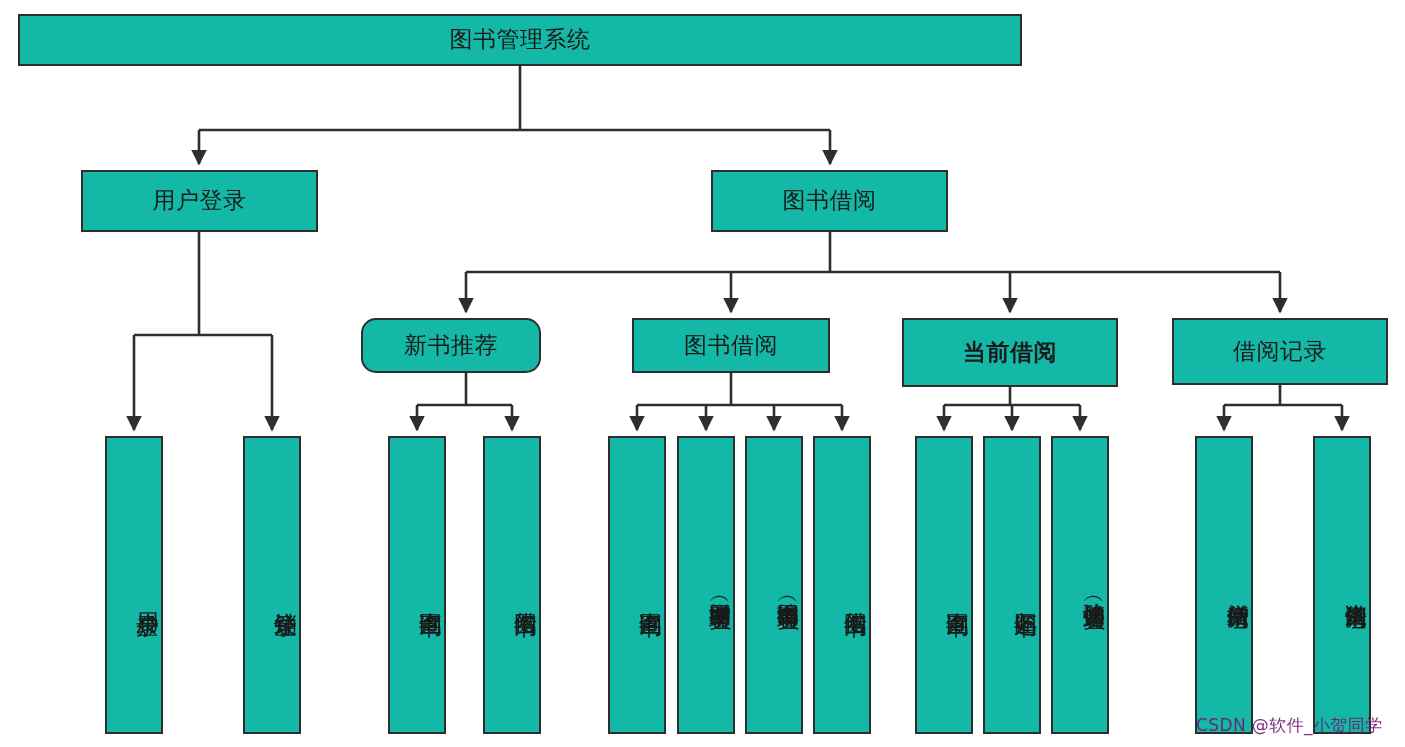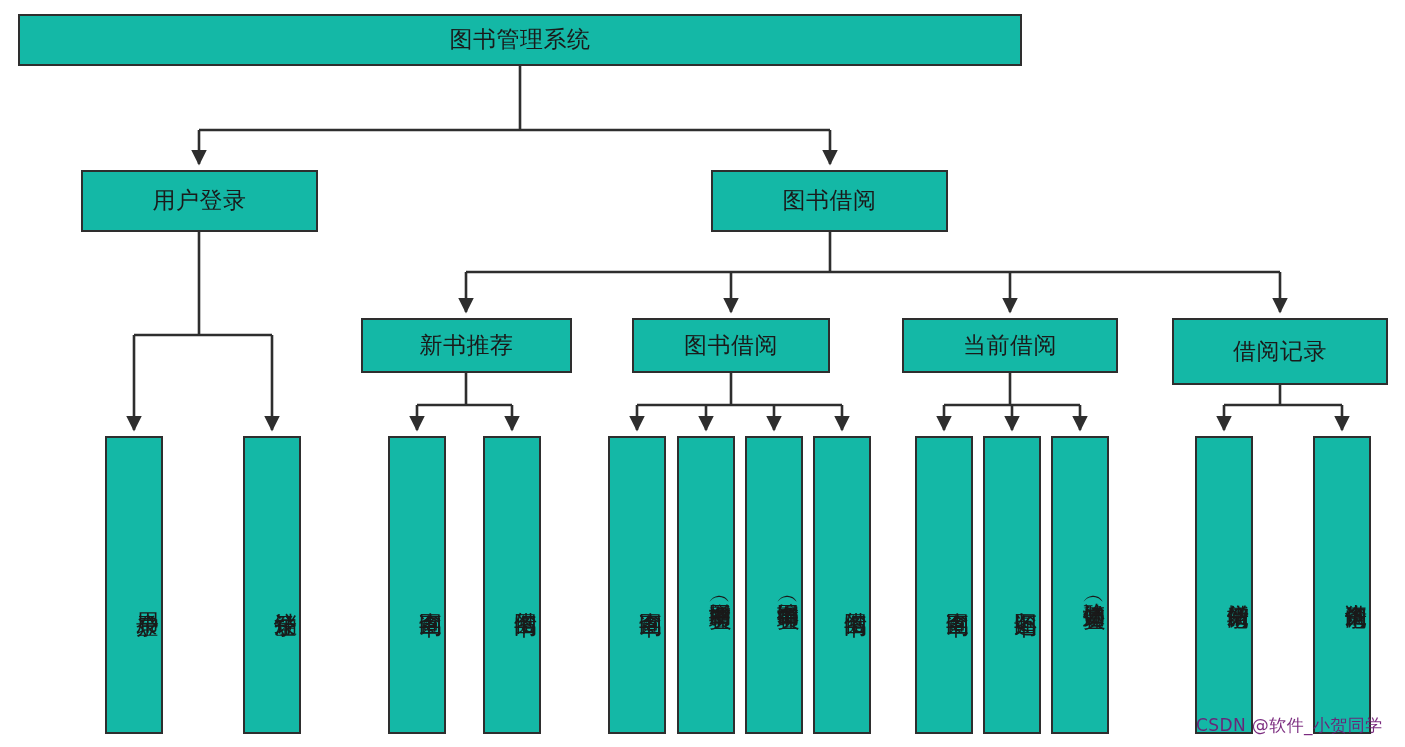--- a/index.html
+++ b/index.html
@@ -121,23 +121,23 @@
       <path d="M 1224 405 L 1224 430" marker-end="url(#arrow)"></path>
       <path d="M 1342 405 L 1342 430" marker-end="url(#arrow)"></path>
     </g>
   </svg>
 
   <div class="node node-h" style="left:18px; top:14px; width:1004px; height:52px;">图书管理系统</div>
 
   <div class="node node-h" style="left:81px; top:170px; width:237px; height:62px;">用户登录</div>
   <div class="node node-h" style="left:711px; top:170px; width:237px; height:62px;">图书借阅</div>
 
-  <div class="node node-h" style="left:361px; top:318px; width:211px; height:55px;">新书推荐</div>
+  <div class="node node-h" style="left:361px; top:318px; width:180px; height:55px;border-radius:15px;">新书推荐</div>
   <div class="node node-h" style="left:632px; top:318px; width:198px; height:55px;">图书借阅</div>
-  <div class="node node-h" style="left:902px; top:318px; width:216px; height:55px;">当前借阅</div>
+  <div class="node node-h" style="left:902px; top:318px; width:216px; height:69px;font-weight:bold;">当前借阅</div>
   <div class="node node-h" style="left:1172px; top:318px; width:216px; height:67px;">借阅记录</div>
 
   <div class="node node-v" style="left:105px; top:436px; width:58px; height:298px;">用户登录</div>
   <div class="node node-v" style="left:243px; top:436px; width:58px; height:298px;">注销登录</div>
 
   <div class="node node-v" style="left:388px; top:436px; width:58px; height:298px;">查询图书</div>
   <div class="node node-v" style="left:483px; top:436px; width:58px; height:298px;">借阅图书</div>
 
   <div class="node node-v" style="left:608px; top:436px; width:58px; height:298px;">查询图书</div>
   <div class="node node-v tall-text" style="left:677px; top:436px; width:58px; height:298px;">新增图书（管理员）</div>

